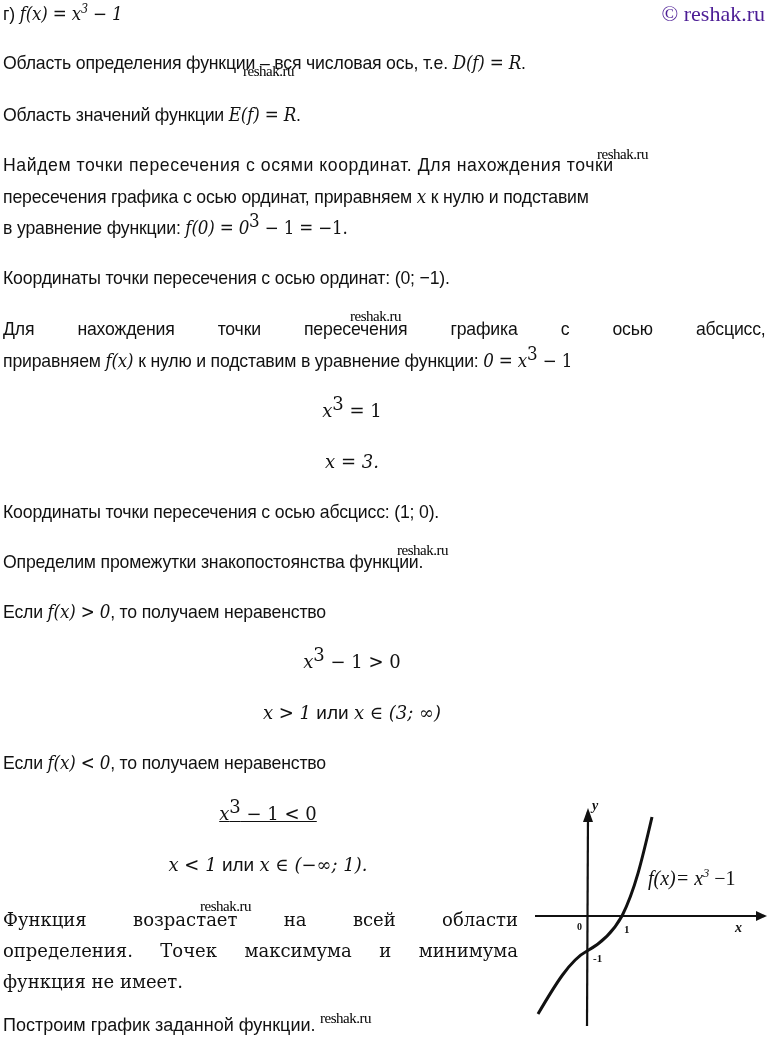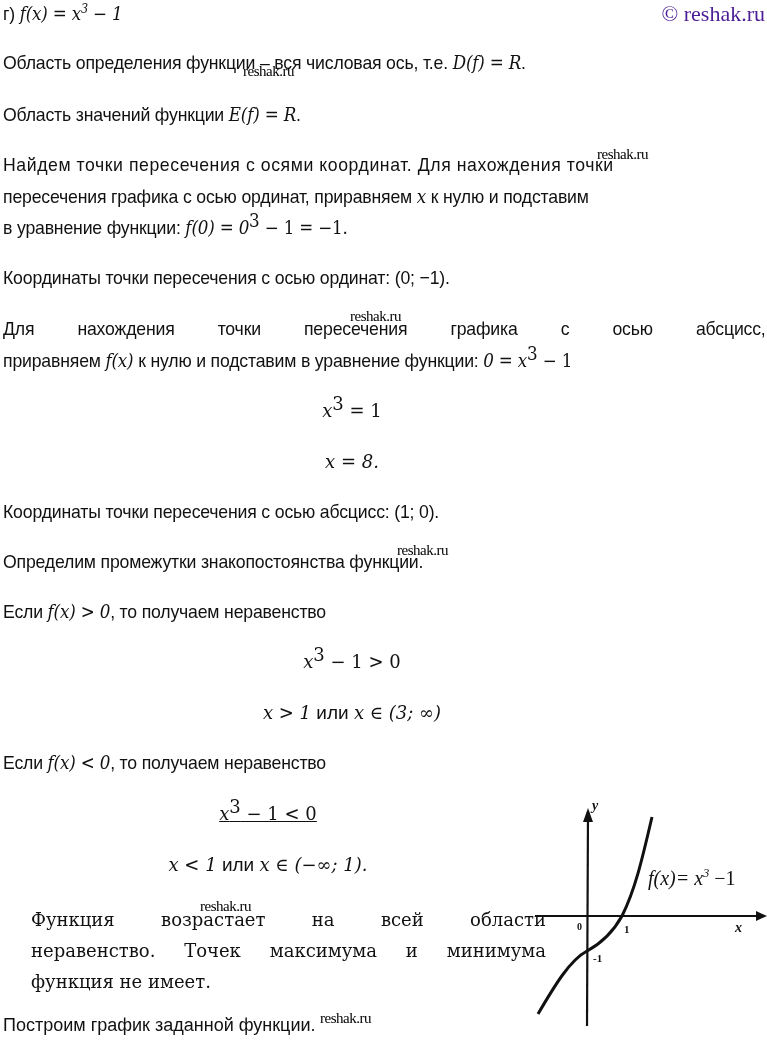--- a/index.html
+++ b/index.html
@@ -59,21 +59,21 @@
 <div class="t j" style="top:317px; width:820px;">Для нахождения точки пересечения графика с осью абсцисс,</div>
 <div class="wm" style="left:350px; top:308px;">reshak.ru</div>
 <div class="t" style="top:349px;">
   <span>приравняем </span><span class="m">f(x)</span><span> к нулю и подставим в уравнение функции: </span><span class="m">0 = x</span><sup class="mn">3</sup><span class="mn"> − 1</span>
 </div>
 
 <div class="c" style="top:399px;">
   <span class="m">x</span><sup class="mn">3</sup><span class="mn"> = 1</span>
 </div>
 <div class="c" style="top:450px;">
-  <span class="m">x = 8.</span>
+  <span class="m">x = 3.</span>
 </div>
 
 <div class="t" style="top:500px;">Координаты точки пересечения с осью абсцисс: (1; 0).</div>
 
 <div class="t" style="top:550px;">Определим промежутки знакопостоянства функции.</div>
 <div class="wm" style="left:397px; top:542px;">reshak.ru</div>
 
 <div class="t" style="top:600px;">
   <span>Если </span><span class="m">f(x) &gt; 0</span><span>, то получаем неравенство</span>
 </div>
@@ -87,23 +87,23 @@
 <div class="t" style="top:751px;">
   <span>Если </span><span class="m">f(x) &lt; 0</span><span>, то получаем неравенство</span>
 </div>
 <div class="c" style="top:802px; width:536px;text-decoration:underline;">
   <span class="m">x</span><sup class="mn">3</sup><span class="mn"> − 1 &lt; 0</span>
 </div>
 <div class="c" style="top:853px; width:536px;">
   <span class="m">x &lt; 1</span><span> или </span><span class="m">x ∈ (−∞; 1).</span>
 </div>
 
-<div style="position:absolute; left:3px; top:904px; width:515px; font-family:'DejaVu Serif', serif; font-size:18px; line-height:31px;margin-left:28px;">
+<div style="position:absolute; left:3px; top:904px; width:515px; font-family:'DejaVu Serif', serif; font-size:18px; line-height:31px;">
   <div style="text-align:justify; text-align-last:justify;">Функция возрастает на всей области</div>
-  <div style="text-align:justify; text-align-last:justify;">неравенство. Точек максимума и минимума</div>
+  <div style="text-align:justify; text-align-last:justify;">определения. Точек максимума и минимума</div>
   <div>функция не имеет.</div>
 </div>
 <div class="wm" style="left:200px; top:898px;">reshak.ru</div>
 
 <div style="position:absolute; left:3px; top:1011px; font-family:Liberation Sans, sans-serif; font-size:18px; line-height:28px;">Построим график заданной функции.</div>
 <div class="wm" style="left:320px; top:1010px;">reshak.ru</div>
 
 <div class="graph">
   <svg width="237" height="240" viewBox="0 0 237 240">
 

